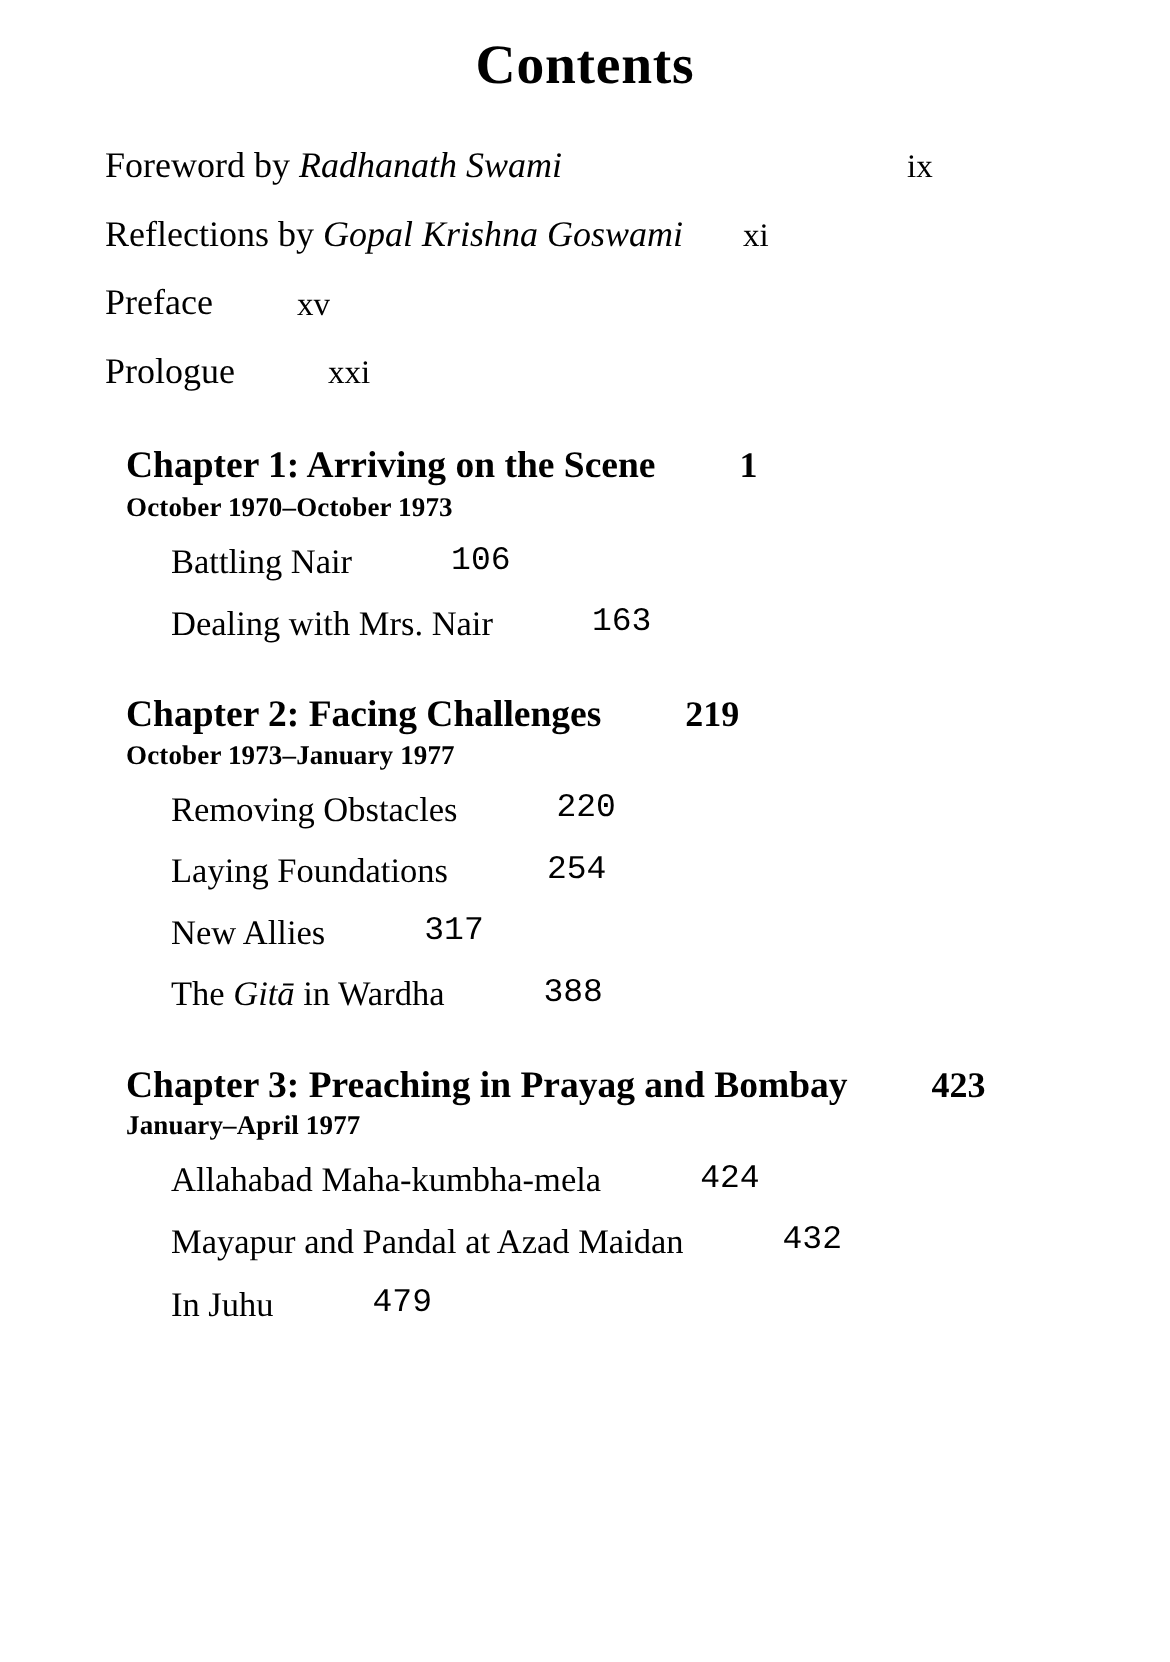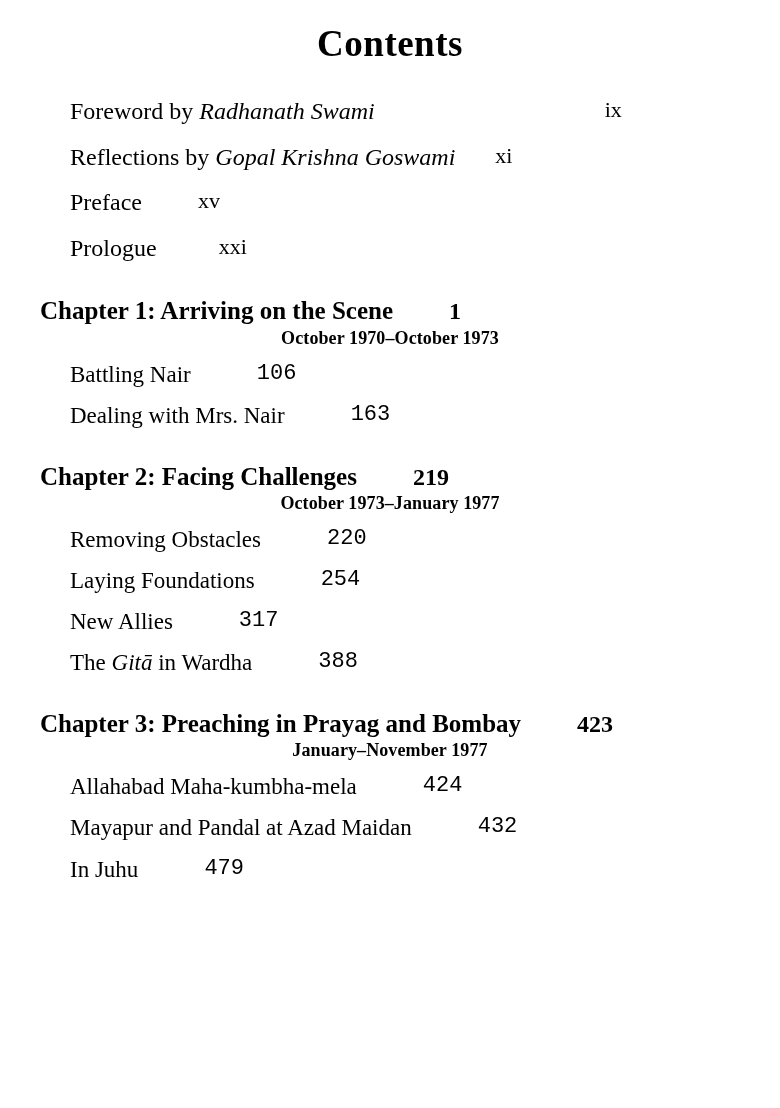--- a/index.html
+++ b/index.html
@@ -27,39 +27,40 @@
     font-size: 37px;
     font-weight: bold;
     letter-spacing: 0.5px;
     margin: 8px 0 30px 0;
     font-family: "Liberation Serif", "DejaVu Serif", serif;
   }
 
   
   .front-entry {
     display: flex;
-    align-items: flex-start;
+    align-items: center;
     font-size: 24px;
     margin: 0 0 12px 0;
     padding-left: 30px;
     line-height: 1.4;
   }
   .front-entry .label {
     white-space: nowrap;
   }
   .front-entry .label .ital {
     font-style: italic;
   }
   .front-entry .pg {
     font-size: 22px;
   }
 
   
   .chapter-block {
     margin-top: 30px;
+    margin-left: 44px;
   }
   .chapter-head {
     display: flex;
     align-items: baseline;
     font-size: 25px;
     font-weight: bold;
     line-height: 1.25;
   }
   .chapter-head .ch-title {
     white-space: nowrap;
@@ -67,21 +68,20 @@
   .chapter-head .ch-pg {
     font-size: 24px;
     font-weight: bold;
   }
   .chapter-dates {
     font-size: 18px;
     font-weight: bold;
     margin-top: 1px;
     margin-bottom: 10px;
     letter-spacing: 0.1px;
-    text-align: center;
   }
   .sub-entry {
     display: flex;
     align-items: flex-start;
     font-size: 23px;
     padding-left: 30px;
     margin-bottom: 10px;
     line-height: 1.35;
   }
   .sub-entry .sub-title {
@@ -168,21 +168,21 @@
           <span style="display: inline-block; width: 66px;"></span>
           <span class="sub-pg">388</span>
         </div>
       </div>
       <div class="chapter-block">
         <div class="chapter-head">
           <span class="ch-title">Chapter 3: Preaching in Prayag and Bombay</span>
           <span style="display: inline-block; width: 56px;"></span>
           <span class="ch-pg">423</span>
         </div>
-        <div class="chapter-dates">January–November 1977</div>
+        <div class="chapter-dates">January–April 1977</div>
         <div class="sub-entry">
           <span class="sub-title"><span>Allahabad Maha-kumbha-mela</span></span>
           <span style="display: inline-block; width: 66px;"></span>
           <span class="sub-pg">424</span>
         </div>
         <div class="sub-entry">
           <span class="sub-title"><span>Mayapur and Pandal at Azad Maidan</span></span>
           <span style="display: inline-block; width: 66px;"></span>
           <span class="sub-pg">432</span>
         </div>

